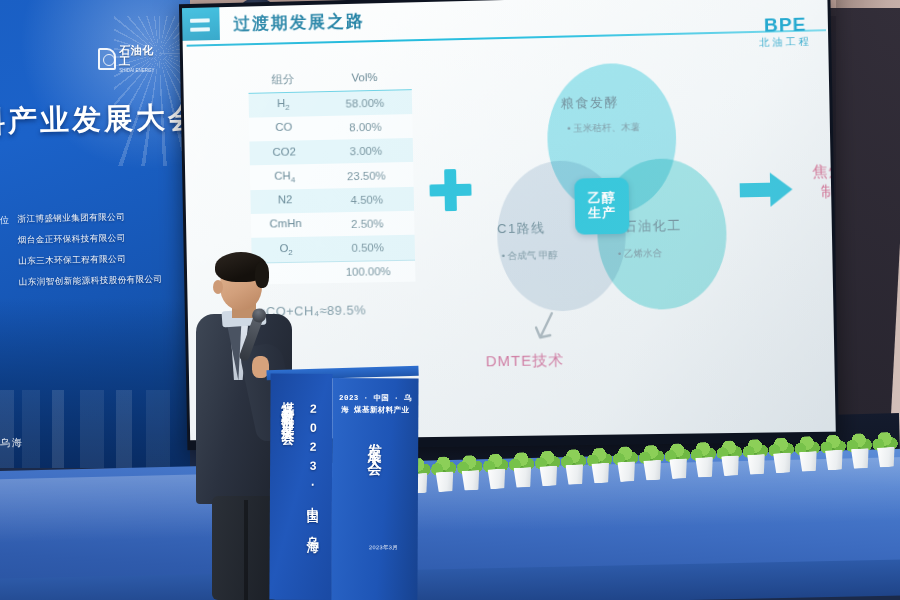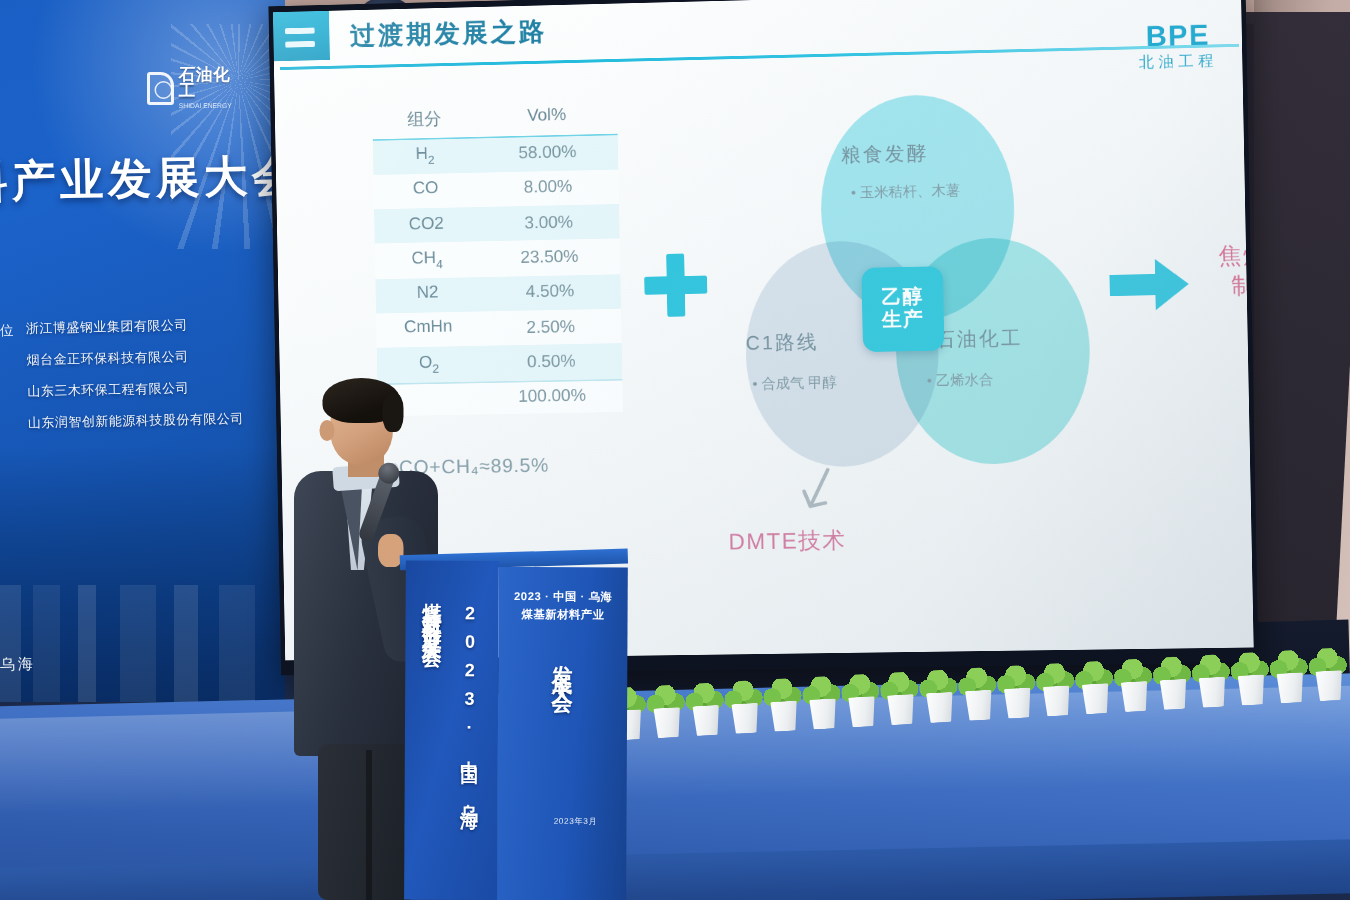--- a/index.html
+++ b/index.html
@@ -275,20 +275,21 @@
     position: absolute; writing-mode: vertical-rl; text-orientation: upright;
     color: #ffffff; font-weight: bold; letter-spacing: 3px;
     text-shadow: 0 1px 2px rgba(0,20,60,.5);
   }
   .podium .vt1 { left: 8px;  top: 24px; font-size: 13px; }
   .podium .vt2 { left: 34px; top: 34px; font-size: 12px; letter-spacing: 5px; }
   .podium .head-line {
     position: absolute; left: 68px; top: 24px; width: 74px; text-align: center;
     font-size: 7.5px; color: #ffffff; line-height: 1.6; font-weight: bold;
     letter-spacing: .4px;
+    font-family: Liberation Mono, monospace;
   }
   .podium .vt3 {
     position: absolute; left: 96px; top: 64px; font-size: 14px;
     writing-mode: vertical-rl; text-orientation: upright;
     color: #ffffff; font-weight: bold; letter-spacing: 6px;
     text-shadow: 0 1px 2px rgba(0,20,60,.5);
   }
   .podium .date {
     position: absolute; left: 92px; top: 176px; width: 44px; text-align: center;
     font-size: 5.5px; color: rgba(255,255,255,.9); letter-spacing: .4px;

